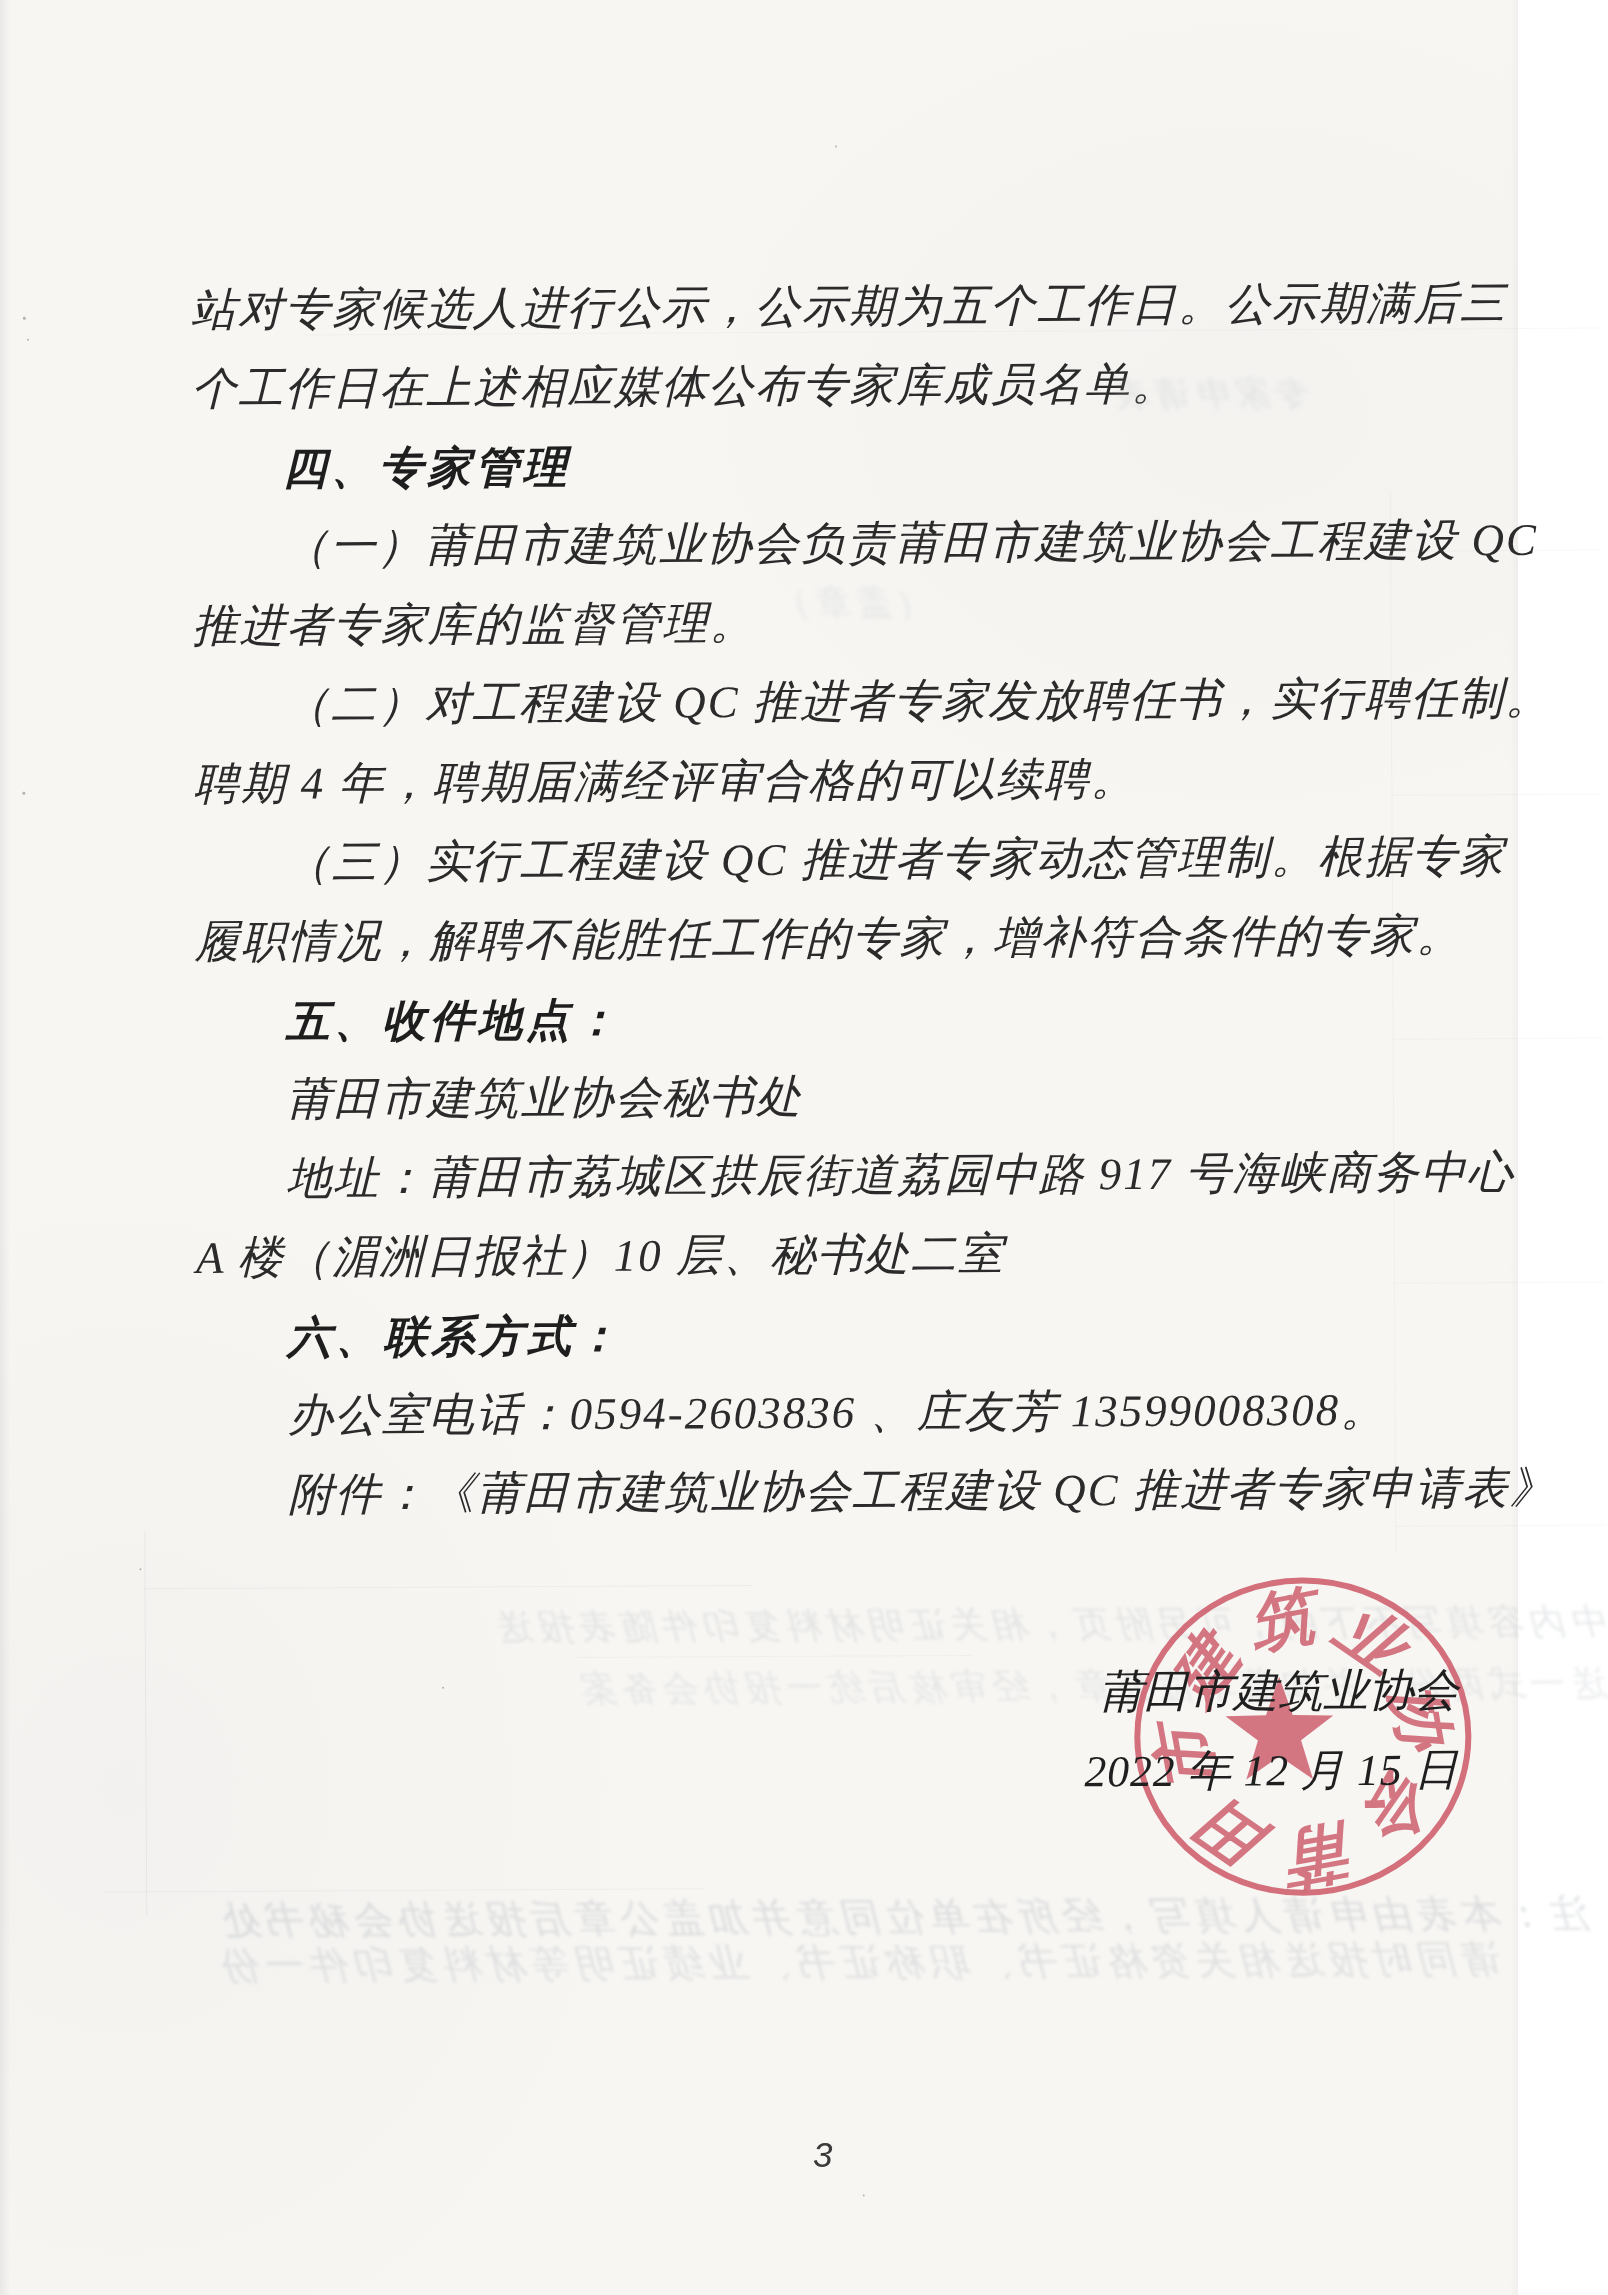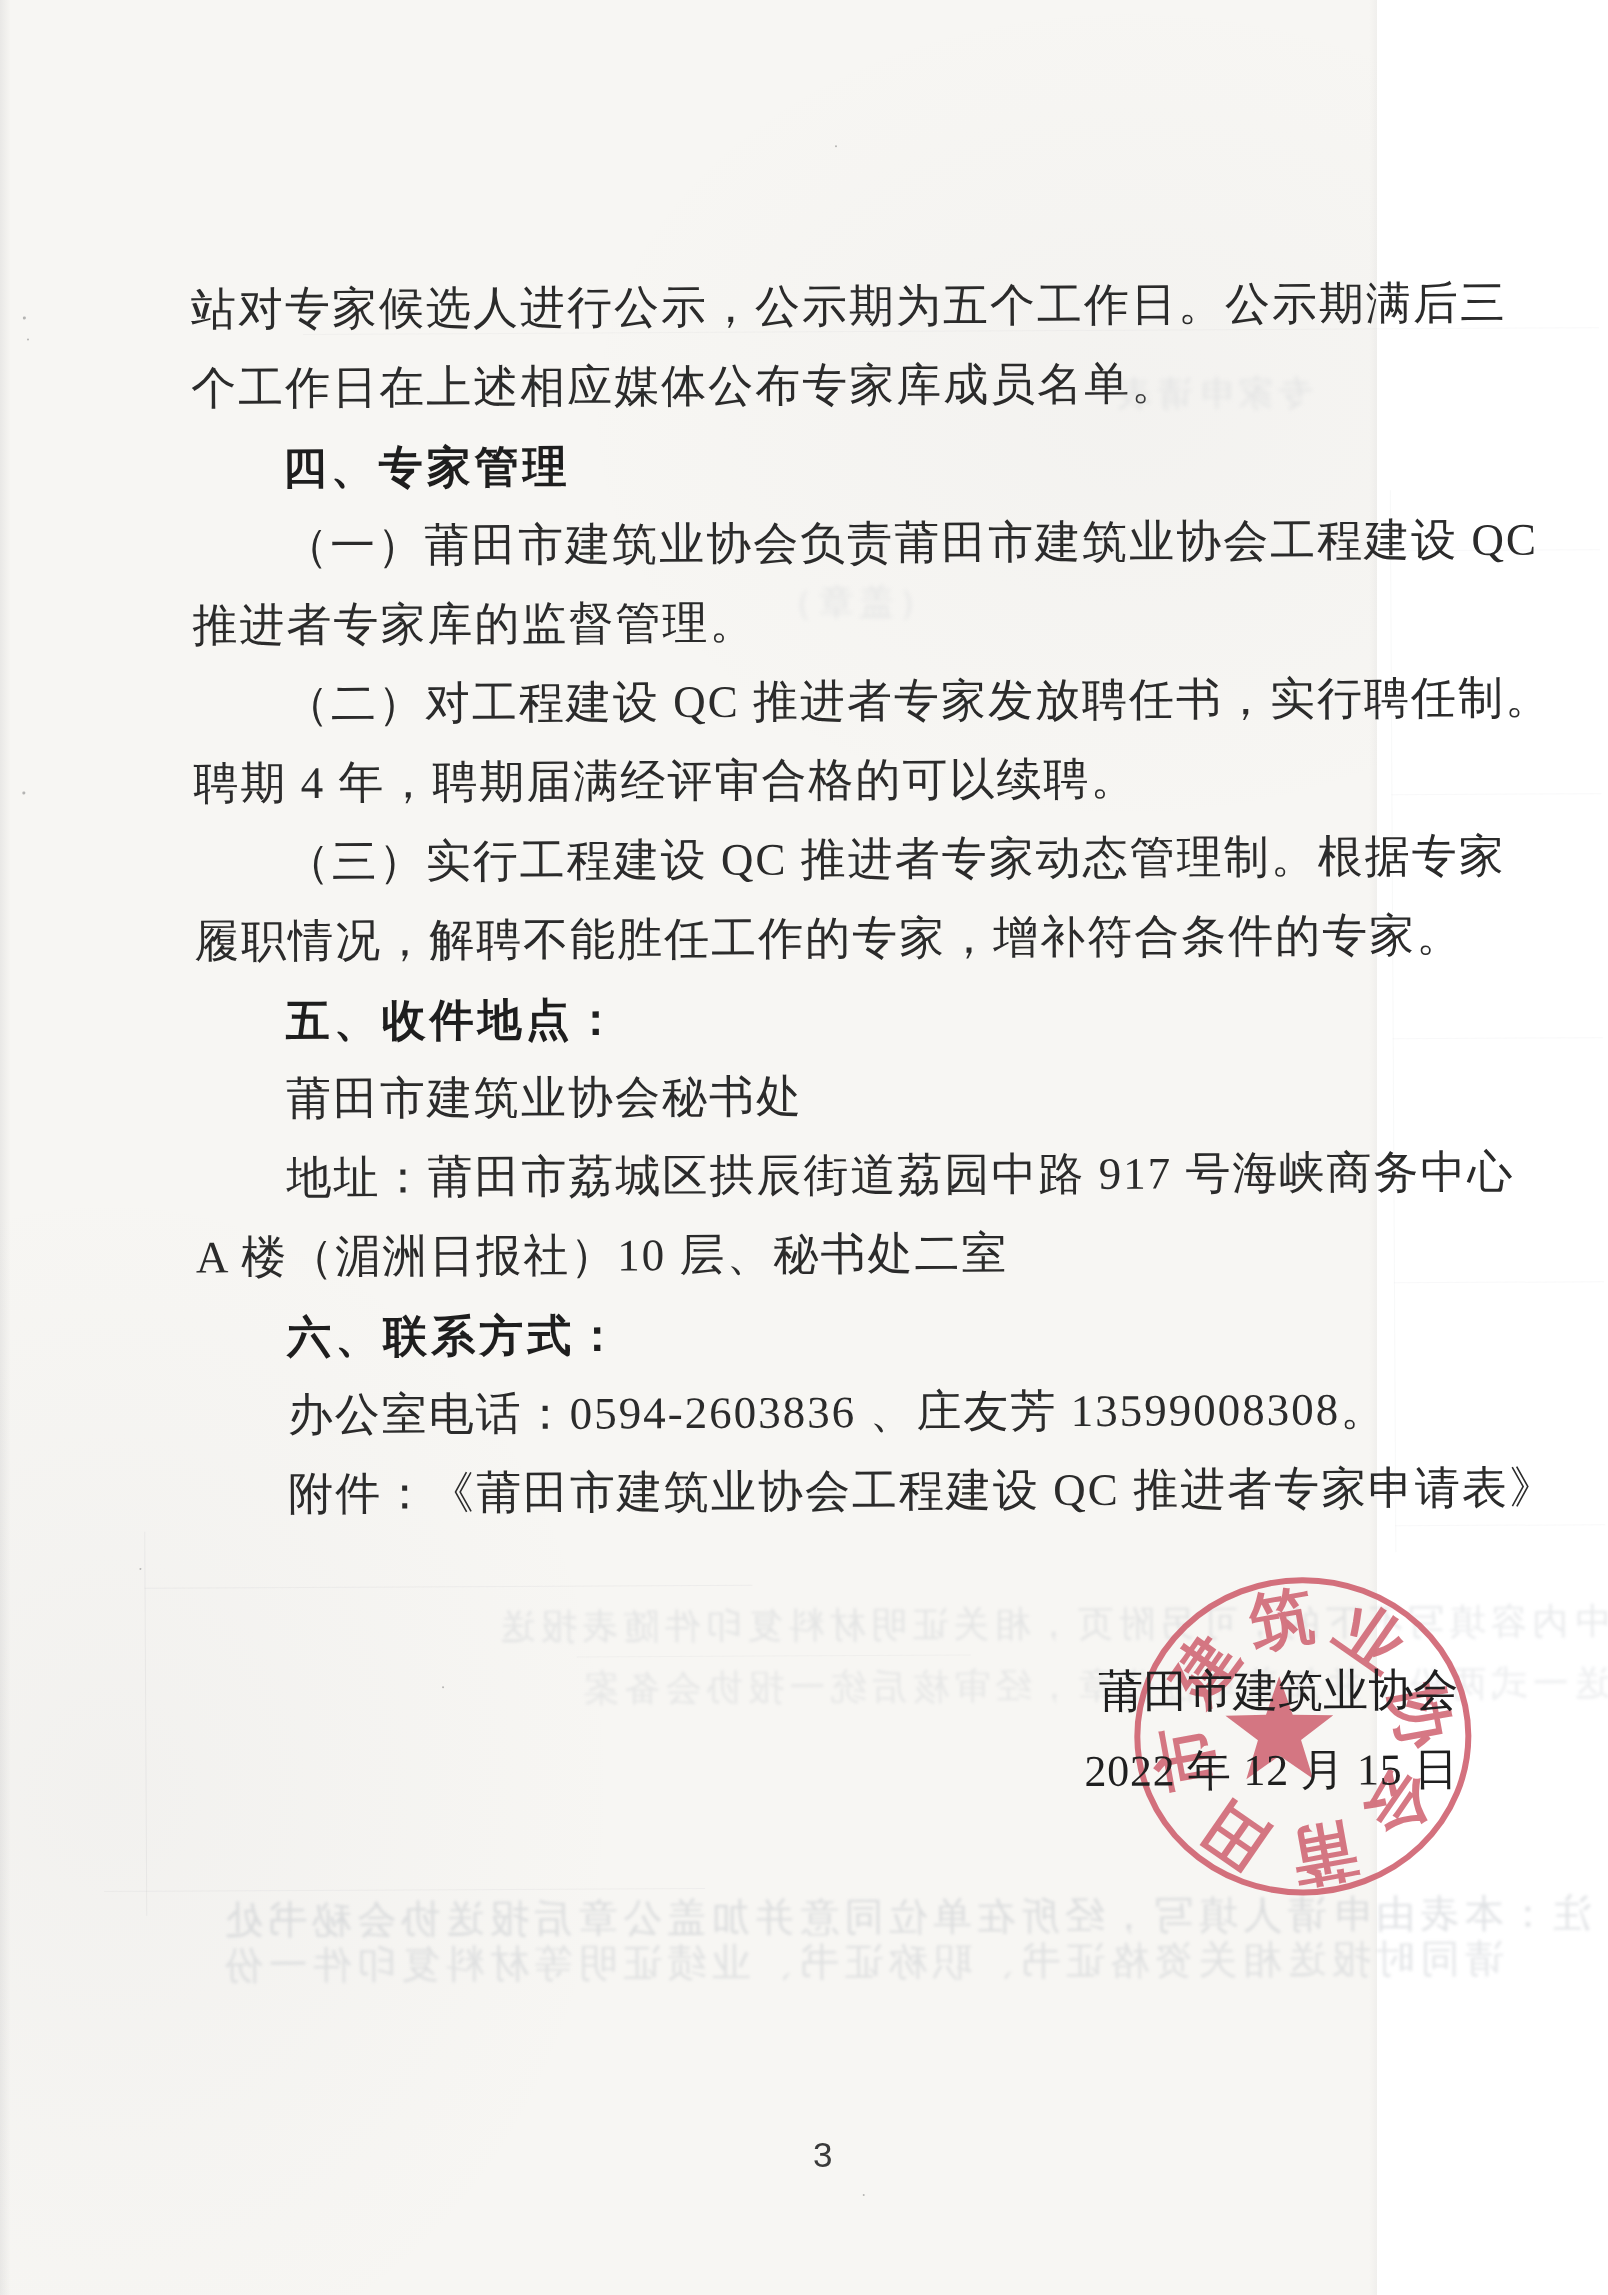--- a/index.html
+++ b/index.html
@@ -2,27 +2,28 @@
 <html style="font-size:10.7px"><head>
 <meta charset="utf-8">
 <style>
   html,body{margin:0;padding:0;}
   body{
     width:1609px;height:2295px;
     font-family:"Liberation Serif","DejaVu Serif",serif;
     overflow:hidden;
   }
   .sheet{
-    position:relative;width:1377px;height:2295px;
+    position:relative;width:1518px;height:2295px;
     background:
       radial-gradient(801px 601px at 82% 18%, rgba(150,150,160,.04), transparent 70%),
       radial-gradient(735px 868px at 8% 78%, rgba(150,150,160,.05), transparent 70%),
       linear-gradient(to right, rgba(110,110,115,.10), rgba(110,110,115,0) 10.7px),
       linear-gradient(to left, rgba(110,110,115,.05), rgba(110,110,115,0) 8px),
       #f7f6f3;
+    font-style: italic;
   }
   .rot{position:absolute;inset:0;transform:rotate(-0.3deg);transform-origin:50% 48%;}
   
   .doc-lines{position:absolute;left:195px;top:268px;width:1349px;}
   .line{
     height:79px;line-height:79px;font-size:45px;letter-spacing:2px;
     color:#2b2b2b;white-space:nowrap;
   }
   .line.indent{padding-left:91px;}
   .line.heading{

